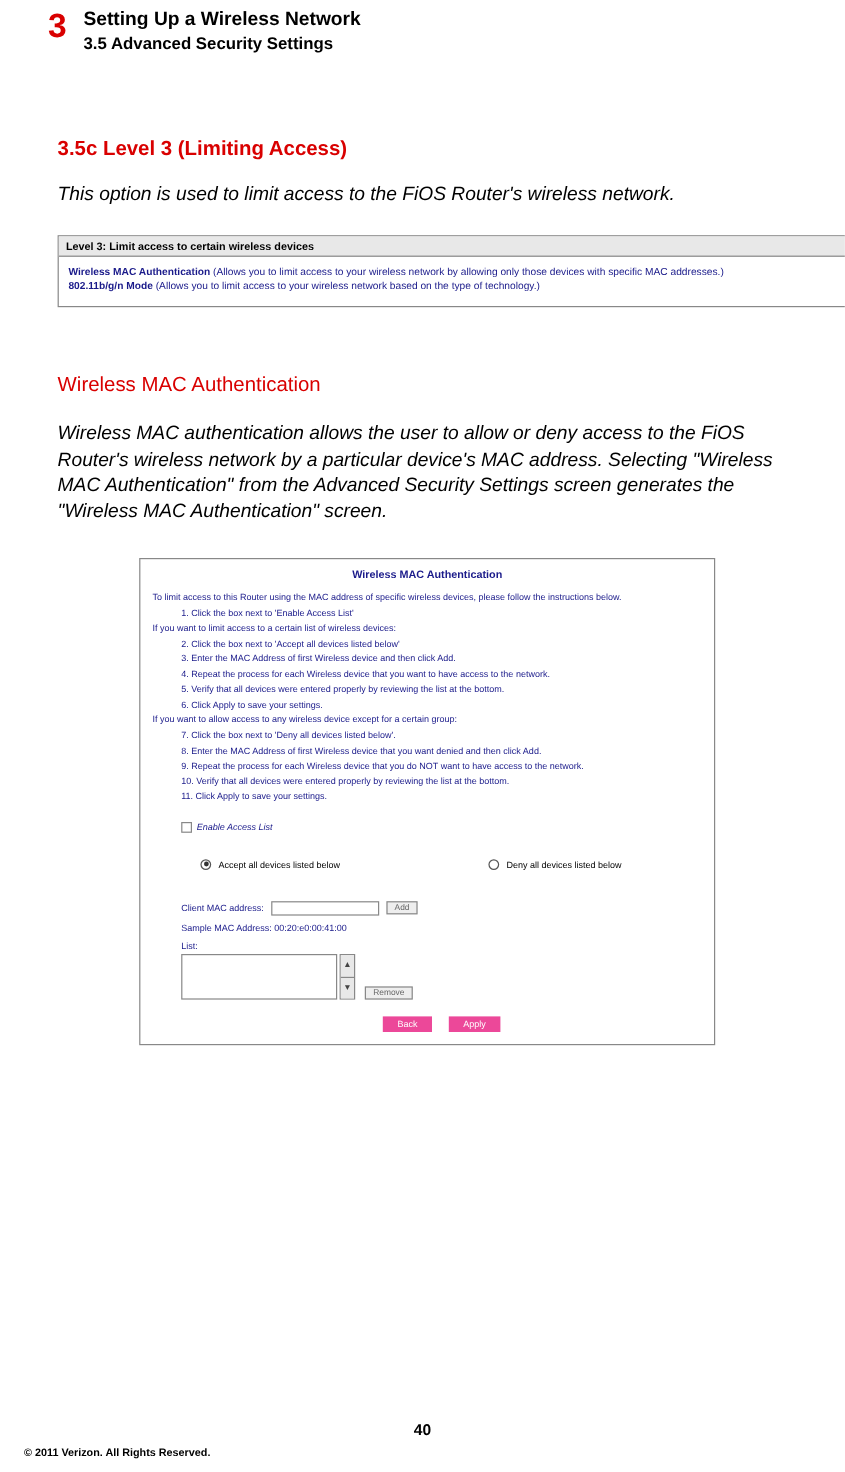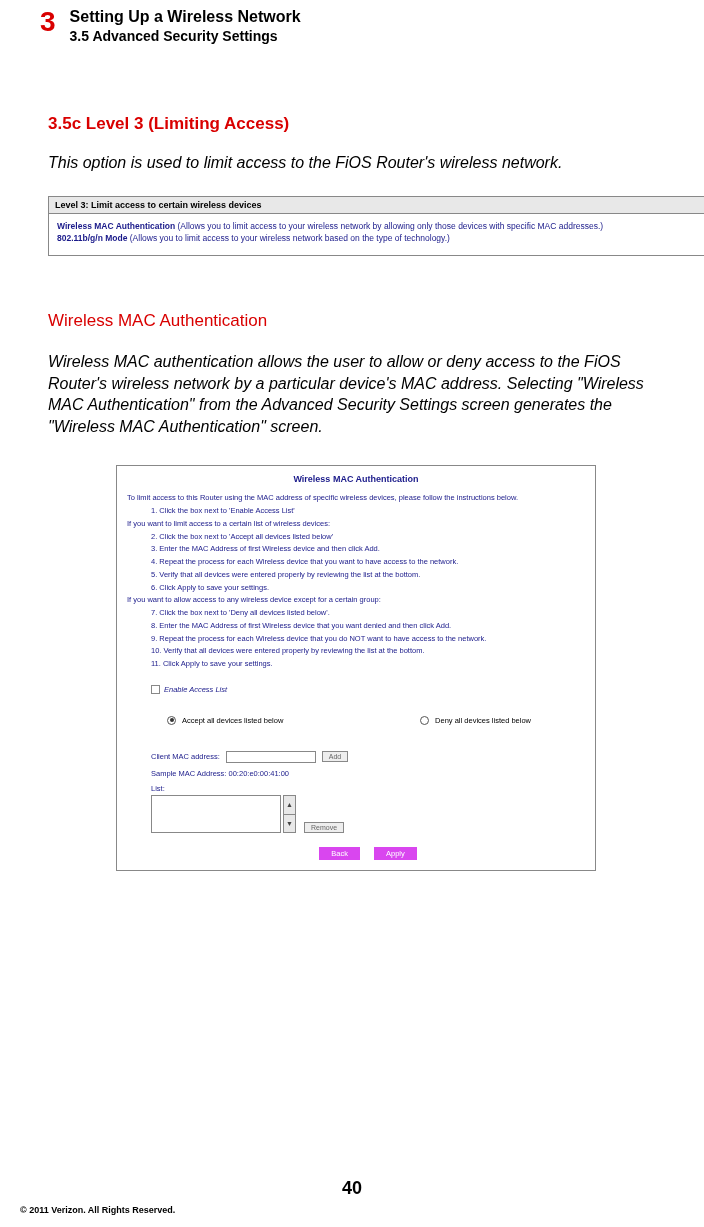--- a/index.html
+++ b/index.html
@@ -140,29 +140,29 @@
   }
   .f2-arrow-col { display: flex; flex-direction: column; border: 1px solid #888; }
   .f2-arrow {
     width: 11px; height: 18px; background: #e8e8e8; display: flex; align-items: center; justify-content: center; font-size: 7px; color: #444;
   }
   .f2-arrow + .f2-arrow { border-top: 1px solid #888; }
   .f2-btn-row {
     display: flex; justify-content: center; gap: 14px; margin-top: 4px;
   }
   .f2-action-btn {
-    background: #d946ef; color: #fff; font-size: 7.5px; padding: 2px 12px; border: none;
+    background: #ec4899; color: #fff; font-size: 7.5px; padding: 2px 12px; border: none;
   }
   .page-number {
     position: absolute;
     bottom: 28px;
     left: 0; right: 0;
     text-align: center;
     font-weight: bold;
-    font-size: 18px;
+    font-size: 13px;
   }
   .copyright {
     position: absolute;
     bottom: 12px;
     left: 20px;
     font-size: 9px;
     font-weight: bold;
   }
   .radio-group-wide {
     display: flex;
@@ -223,21 +223,21 @@
       <div class="f2-enable-row">
         <span class="f2-checkbox"></span>
         <span>Enable Access List</span>
       </div>
 
       <div class="radio-group-wide">
         <div class="f2-radio-row" style="margin:16px;">
           <span class="f2-radio filled"></span>
           <span class="f2-radio-label">Accept all devices listed below</span>
         </div>
-        <div class="f2-radio-row" style="margin:0;">
+        <div class="f2-radio-row" style="margin:13px;">
           <span class="f2-radio"></span>
           <span class="f2-radio-label">Deny all devices listed below</span>
         </div>
       </div>
 
       <div class="f2-input-row">
         <span>Client MAC address:</span>
         <span class="f2-input"></span>
         <span class="f2-btn">Add</span>
       </div>

